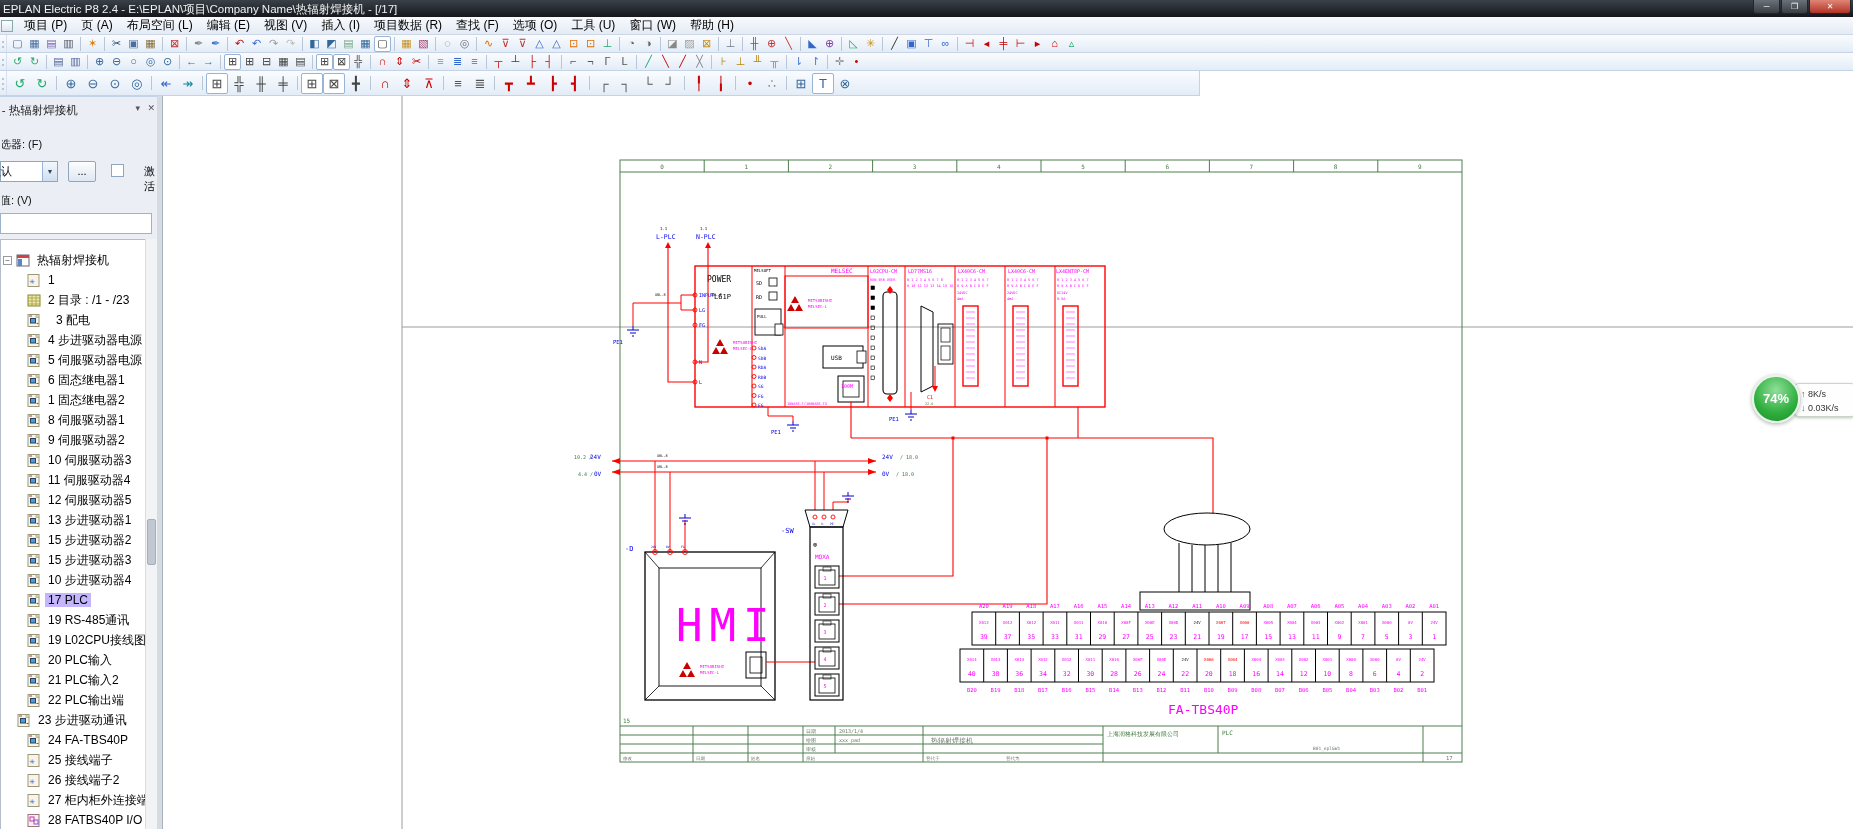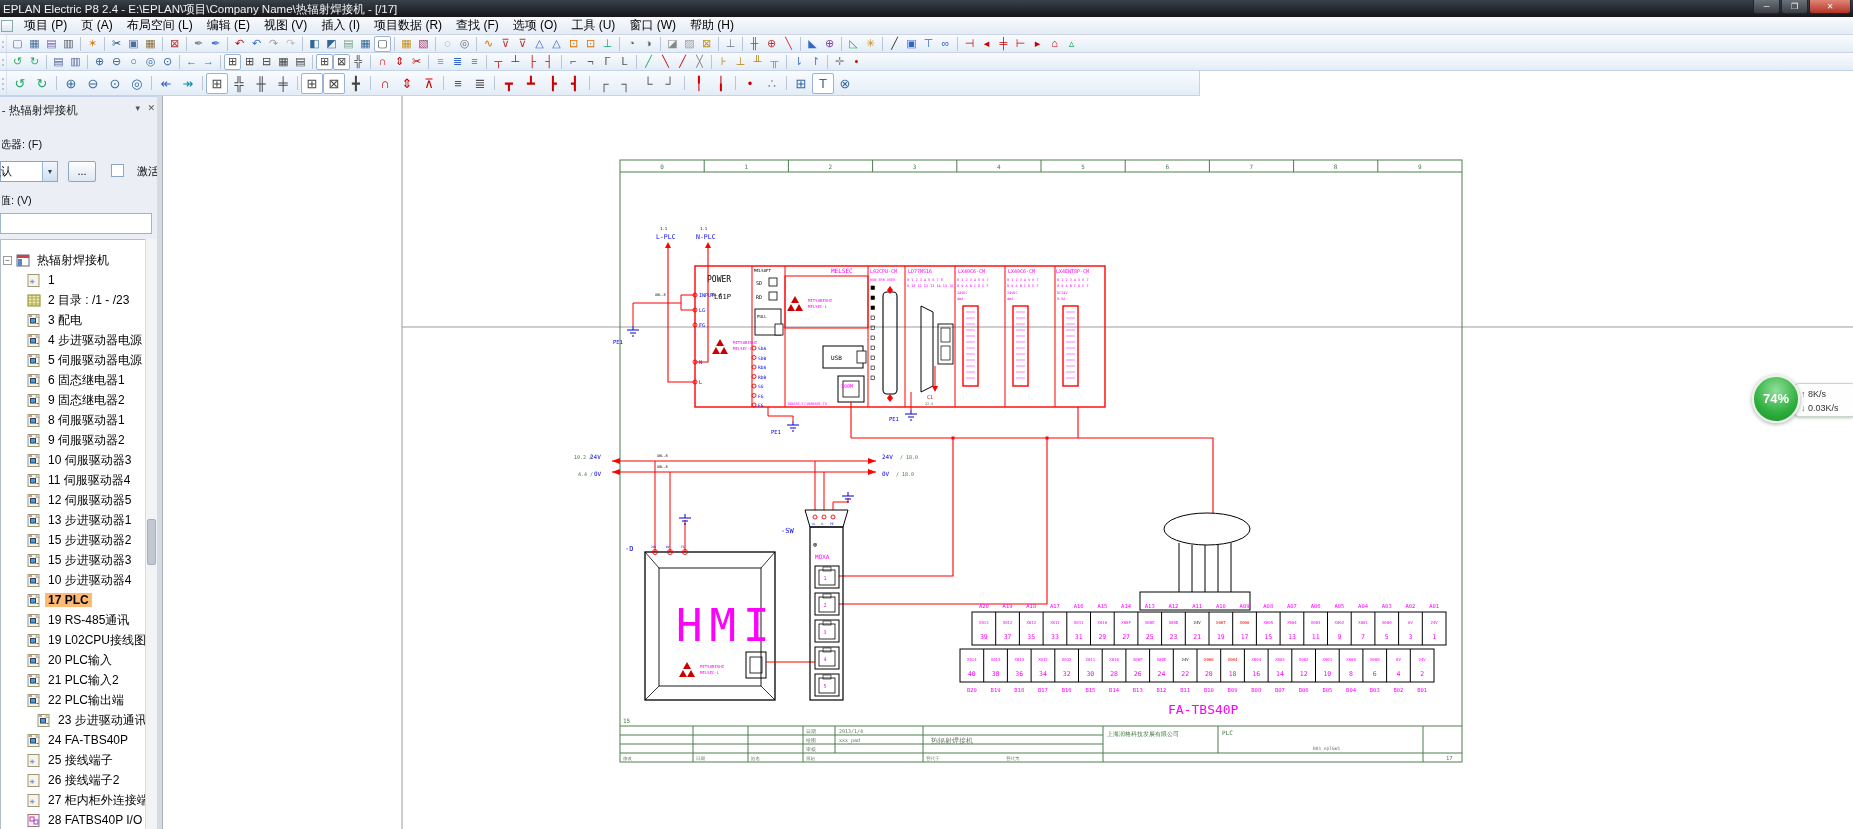--- a/index.html
+++ b/index.html
@@ -51,29 +51,29 @@
     border:1px solid #8ea6c0; font-size:11px; line-height:19px; }
   #filter-combo .v { text-indent:-11px; display:block; white-space:nowrap; }
   #filter-combo .arr { position:absolute; right:0; top:0; width:15px; height:19px;
     background:linear-gradient(#f2f7fc,#cfdff0); border-left:1px solid #9ab4d6;
     font-size:7px; text-align:center; line-height:19px; color:#345; }
   #browse-btn { position:absolute; left:68px; top:64px; width:28px; height:21px;
     background:linear-gradient(#fdfefe,#dfe7f2); border:1px solid #8ea6c0; border-radius:2px;
     text-align:center; line-height:18px; font-size:11px; }
   #activate-box { position:absolute; left:111px; top:67px; width:13px; height:13px; background:#fff;
     border:1px solid #8ea6c0; }
-  #activate-label { position:absolute; left:137px; top:67px; font-size:11px; }
+  #activate-label { position:absolute; left:144px; top:67px; font-size:11px; }
   #value-input { position:absolute; left:0; top:116px; width:152px; height:21px; background:#fff;
     border:1px solid #9bb4cc; }
   #tree { position:absolute; left:0; top:142px; width:157px; height:591px; background:#fff;
     border:1px solid #b4bdc9; border-bottom:none; overflow:hidden; }
   .trow { position:absolute; left:0; height:20px; width:145px; display:flex; align-items:center;
     white-space:nowrap; font-size:12px; color:#000; }
   .trow .lbl { padding:0 3px; }
-  .trow.sel .lbl { background:#fdba74; font-weight:bold; }
+  .trow.sel .lbl { background:#c4b5fd; font-weight:normal; }
   .texp { width:9px; height:9px; border:1px solid #9a9a9a; background:#fff; font-size:8px;
     line-height:7px; text-align:center; color:#444; margin:0 4px 0 2px; flex:none; }
   .ticon { width:14px; height:13px; position:relative; margin-right:4px; flex:none; }
   #tree-scroll { position:absolute; right:6px; top:142px; width:12px; height:591px;
     background:#f2f3f5; border-left:1px solid #d8dce2; }
   #tree-thumb { position:absolute; left:1px; top:280px; width:9px; height:46px; background:#c2c8d2;
     border:1px solid #a7aeba; border-radius:2px; }
   #splitter { position:absolute; left:157px; top:96px; width:6px; height:733px; background:#d6dae1;
     border-right:1px solid #aab2bf; }
 
@@ -346,21 +346,21 @@
           </svg></span>
         <span class="lbl">1</span>
       </div>
       <div class="trow" style="top: 50px; padding-left: 26px;">
         <span class="ticon"><svg width="14" height="13">
             <rect x="1" y="1" width="12" height="11" fill="#eee9b0" stroke="#882"></rect>
             <path d="M1 4 h12 M1 7 h12 M1 10 h12 M5 1 v11 M9 1 v11" stroke="#993" stroke-width=".7"></path>
           </svg></span>
         <span class="lbl">2 目录 : /1 - /23</span>
       </div>
-      <div class="trow" style="top: 70px; padding-left: 26px;">
+      <div class="trow" style="top: 70px; padding-left: 26px; gap: 8px;">
         <span class="ticon"><svg width="14" height="13">
             <rect x="1" y="0.5" width="11" height="12" fill="#fdf2ea" stroke="#997"></rect>
             <path d="M9 0.5 l3 3 h-3 z" fill="#e8dcd0" stroke="#997" stroke-width=".6"></path>
             <rect x="3.5" y="4.5" width="5" height="4.5" fill="#4d9ad4" stroke="#246"></rect>
             <path d="M2 2 h3 M9.5 9.5 h2" stroke="#c33"></path>
           </svg></span>
         <span class="lbl">3 配电</span>
       </div>
       <div class="trow" style="top: 90px; padding-left: 26px;">
         <span class="ticon"><svg width="14" height="13">
@@ -389,21 +389,21 @@
           </svg></span>
         <span class="lbl">6 固态继电器1</span>
       </div>
       <div class="trow" style="top: 150px; padding-left: 26px;">
         <span class="ticon"><svg width="14" height="13">
             <rect x="1" y="0.5" width="11" height="12" fill="#fdf2ea" stroke="#997"></rect>
             <path d="M9 0.5 l3 3 h-3 z" fill="#e8dcd0" stroke="#997" stroke-width=".6"></path>
             <rect x="3.5" y="4.5" width="5" height="4.5" fill="#4d9ad4" stroke="#246"></rect>
             <path d="M2 2 h3 M9.5 9.5 h2" stroke="#c33"></path>
           </svg></span>
-        <span class="lbl">9 固态继电器2</span>
+        <span class="lbl">1 固态继电器2</span>
       </div>
       <div class="trow" style="top: 170px; padding-left: 26px;">
         <span class="ticon"><svg width="14" height="13">
             <rect x="1" y="0.5" width="11" height="12" fill="#fdf2ea" stroke="#997"></rect>
             <path d="M9 0.5 l3 3 h-3 z" fill="#e8dcd0" stroke="#997" stroke-width=".6"></path>
             <rect x="3.5" y="4.5" width="5" height="4.5" fill="#4d9ad4" stroke="#246"></rect>
             <path d="M2 2 h3 M9.5 9.5 h2" stroke="#c33"></path>
           </svg></span>
         <span class="lbl">8 伺服驱动器1</span>
       </div>
@@ -526,21 +526,21 @@
       </div>
       <div class="trow" style="top: 450px; padding-left: 26px;">
         <span class="ticon"><svg width="14" height="13">
             <rect x="1" y="0.5" width="11" height="12" fill="#fdf2ea" stroke="#997"></rect>
             <path d="M9 0.5 l3 3 h-3 z" fill="#e8dcd0" stroke="#997" stroke-width=".6"></path>
             <rect x="3.5" y="4.5" width="5" height="4.5" fill="#4d9ad4" stroke="#246"></rect>
             <path d="M2 2 h3 M9.5 9.5 h2" stroke="#c33"></path>
           </svg></span>
         <span class="lbl">22 PLC输出端</span>
       </div>
-      <div class="trow" style="top: 470px; padding-left: 36px;">
+      <div class="trow" style="top: 470px; padding-left: 16px;">
         <span class="ticon"><svg width="14" height="13">
             <rect x="1" y="0.5" width="11" height="12" fill="#fdf2ea" stroke="#997"></rect>
             <path d="M9 0.5 l3 3 h-3 z" fill="#e8dcd0" stroke="#997" stroke-width=".6"></path>
             <rect x="3.5" y="4.5" width="5" height="4.5" fill="#4d9ad4" stroke="#246"></rect>
             <path d="M2 2 h3 M9.5 9.5 h2" stroke="#c33"></path>
           </svg></span>
         <span class="lbl">23 步进驱动通讯</span>
       </div>
       <div class="trow" style="top: 490px; padding-left: 26px;">
         <span class="ticon"><svg width="14" height="13">

